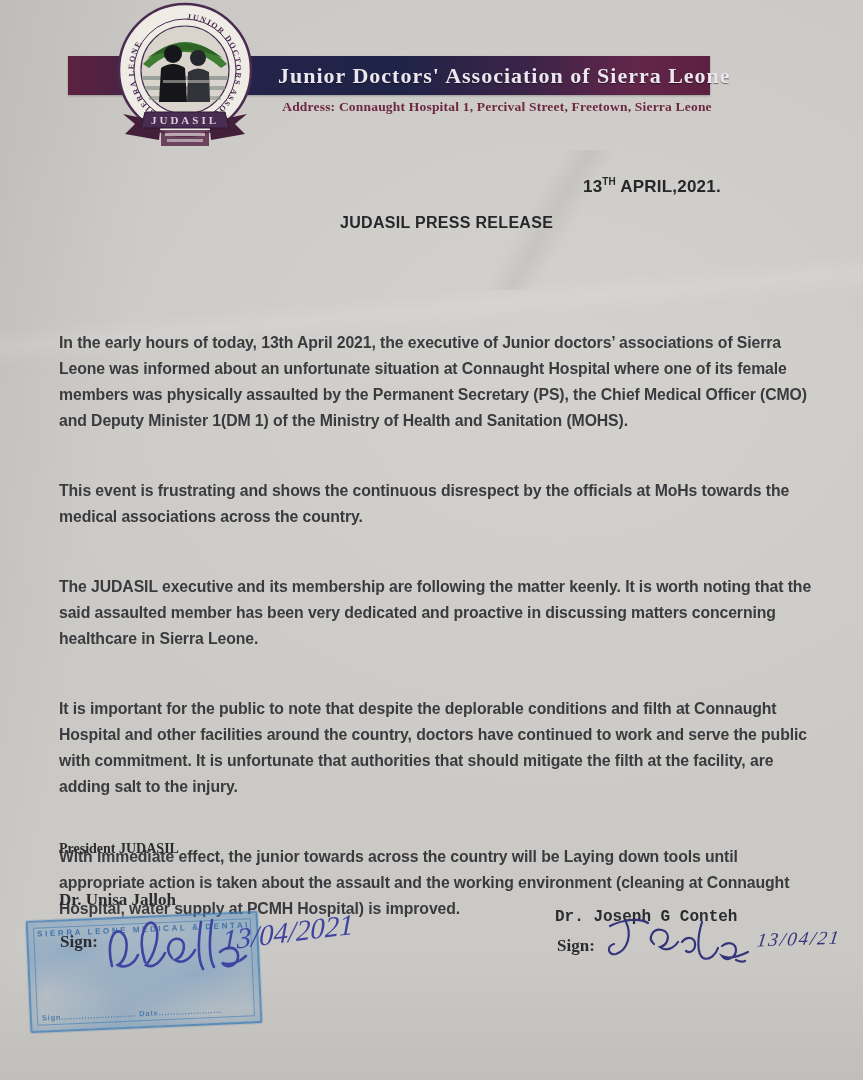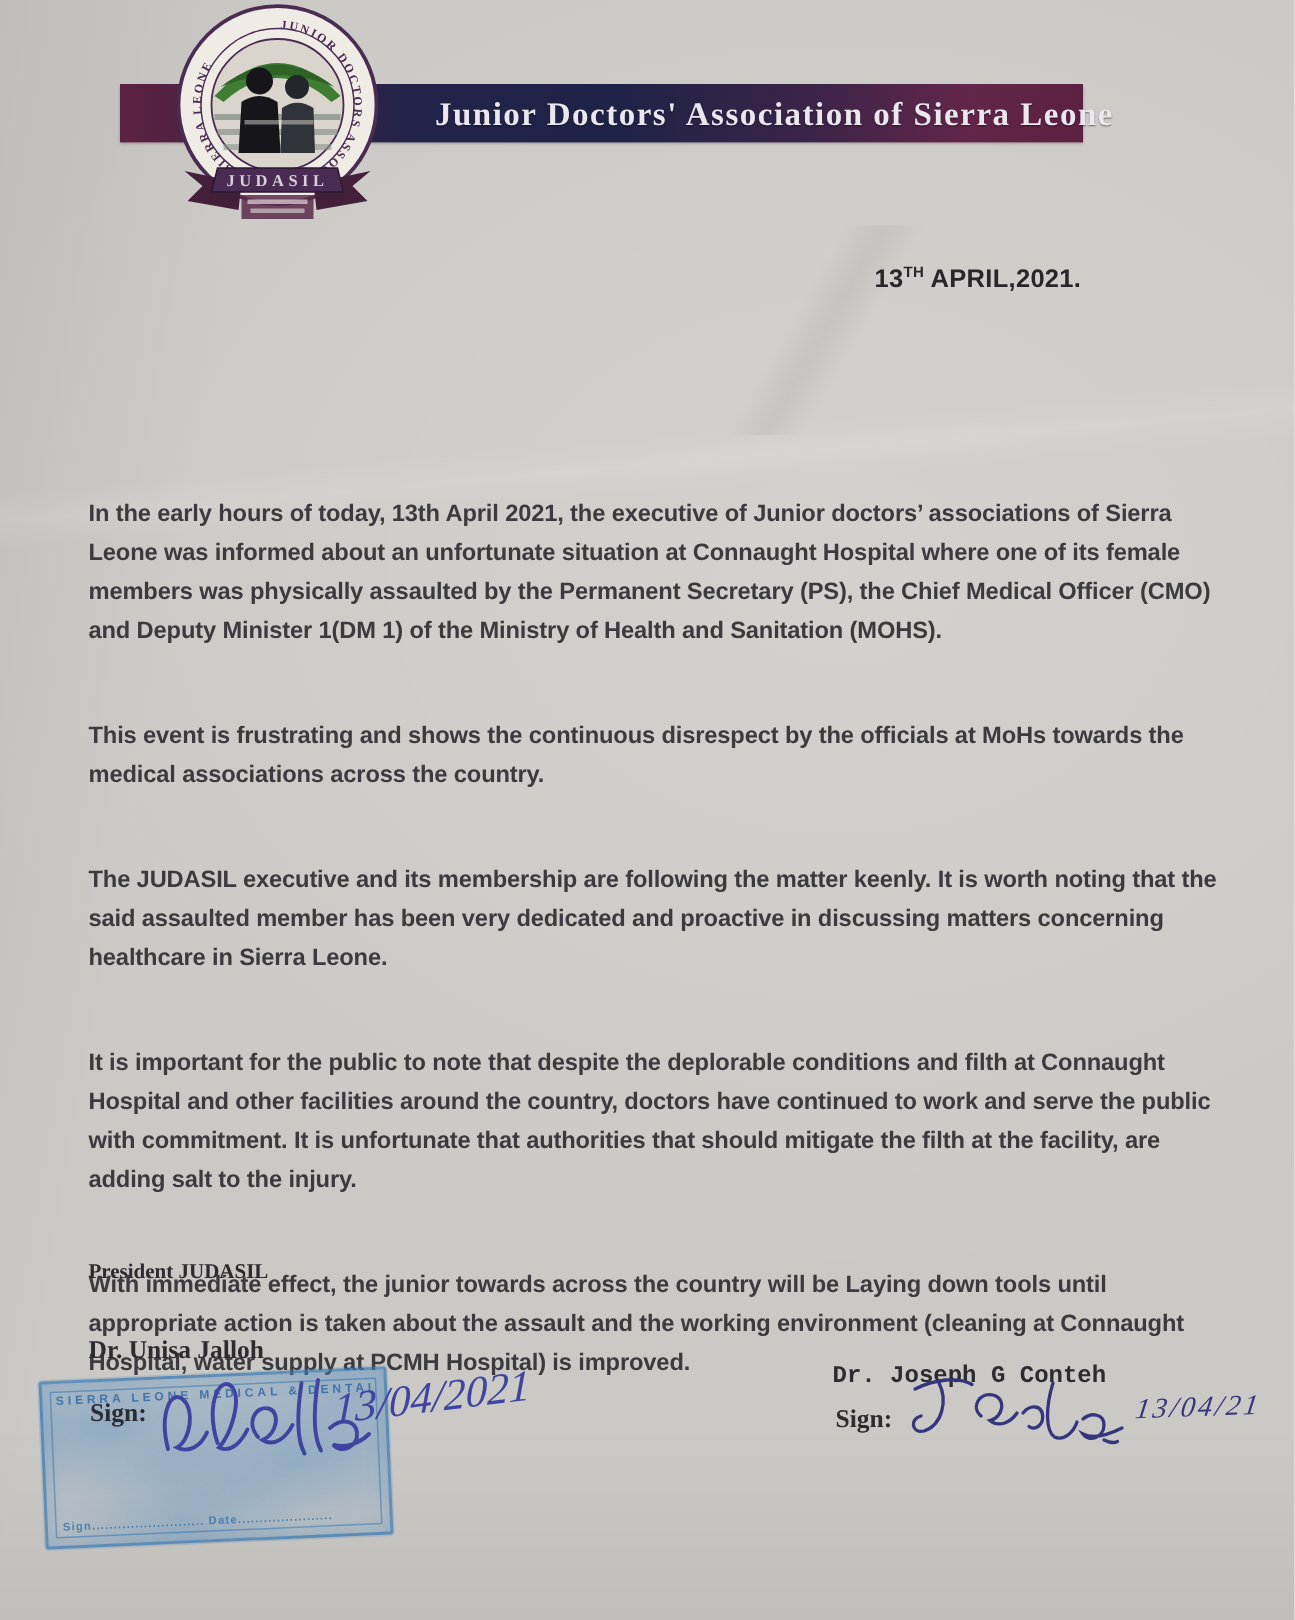--- a/index.html
+++ b/index.html
@@ -14,21 +14,21 @@
       linear-gradient(0deg, rgba(0,0,0,.05) 0%, rgba(0,0,0,0) 12%),
       #cbc9c5;
   }
   .crease-1 { position:absolute; left:0; top:250px; width:863px; height:120px; pointer-events:none;
     background:linear-gradient(175deg, transparent 40%, rgba(255,255,255,.10) 50%, transparent 60%); }
   .crease-2 { position:absolute; left:420px; top:150px; width:260px; height:140px; pointer-events:none;
     background:linear-gradient(120deg, transparent 42%, rgba(0,0,0,.05) 50%, transparent 58%); }
 
   
   .banner {
-    position:absolute; left:80px; top:56px; width:642px; height:39px;
+    position:absolute; left:68px; top:56px; width:642px; height:39px;
     background:linear-gradient(90deg,#5d2140 0%, #402347 14%, #232349 30%, #1f2347 52%, #3c2448 72%, #62264a 88%, #5c2040 100%);
     box-shadow:0 1px 2px rgba(0,0,0,.25);
     display:flex; align-items:center;
   }
   .banner-title {
     font-family:"Liberation Serif", serif; font-weight:700; font-size:22px;
     color:#ece7ef; letter-spacing:1px; white-space:nowrap;
     padding-left:210px; text-shadow:0 1px 1px rgba(0,0,0,.5);
   }
   .address-line {
@@ -98,20 +98,21 @@
 </head>
 <body>
 
 <div class="paper">
   <div class="crease-1"></div>
   <div class="crease-2"></div>
 
   <div class="banner">
     <div class="banner-title">Junior Doctors' Association of Sierra Leone</div>
   </div>
+  <div class="address-line">Address: Connaught Hospital 1, Percival Street, Freetown, Sierra Leone</div>
 
   <svg class="logo" viewBox="0 0 164 160">
     <defs>
       <path id="ringpath" d="M 82 17 A 51 51 0 1 1 81.99 17"></path>
     </defs>
 
     <circle cx="82" cy="68" r="66" fill="#efece6" stroke="#4a2b52" stroke-width="2.5"></circle>
     <circle cx="82" cy="68" r="51" fill="none" stroke="#4a2b52" stroke-width="1"></circle>
     <text font-family="Liberation Serif, serif" font-size="8" font-weight="700" fill="#4a2b52" letter-spacing="1.5">
       <textPath href="#ringpath" startOffset="2">JUNIOR DOCTORS ASSOCIATION OF SIERRA LEONE</textPath>
@@ -137,20 +138,21 @@
 
     <path d="M 42 110 L 122 110 L 126 126 L 38 126 Z" fill="#4a2b52" stroke="#2e1a33" stroke-width="1"></path>
     <text x="82" y="122" text-anchor="middle" font-family="Liberation Serif, serif" font-size="11" font-weight="700" fill="#d8cfd9" letter-spacing="3">JUDASIL</text>
 
     <rect x="58" y="128" width="48" height="16" fill="#5a2c4a" opacity=".85"></rect>
     <rect x="62" y="131" width="40" height="3" fill="#cfc6c9" opacity=".8"></rect>
     <rect x="64" y="137" width="36" height="3" fill="#cfc6c9" opacity=".7"></rect>
   </svg>
 
   <div class="date-line"><span>13</span><sup>TH</sup><span> APRIL,2021.</span></div>
+  <div class="letter-title">JUDASIL PRESS RELEASE</div>
 
   <div class="paragraphs">
     <p>In the early hours of today, 13th April 2021, the executive of Junior doctors’ associations of Sierra Leone was informed about an unfortunate situation at Connaught Hospital where one of its female members was physically assaulted by the Permanent Secretary (PS), the Chief Medical Officer (CMO) and Deputy Minister 1(DM 1) of the Ministry of Health and Sanitation (MOHS).</p>
     <p>This event is frustrating and shows the continuous disrespect by the officials at MoHs towards the medical associations across the country.</p>
     <p>The JUDASIL executive and its membership are following the matter keenly. It is worth noting that the said assaulted member has been very dedicated and proactive in discussing matters concerning healthcare in Sierra Leone.</p>
     <p>It is important for the public to note that despite the deplorable conditions and filth at Connaught Hospital and other facilities around the country, doctors have continued to work and serve the public with commitment. It is unfortunate that authorities that should mitigate the filth at the facility, are adding salt to the injury.</p>
     <p>With immediate effect, the junior towards across the country will be Laying down tools until appropriate action is taken about the assault and the working environment (cleaning at Connaught Hospital, water supply at PCMH Hospital) is improved.</p>
   </div>
 
   <div class="sig role-left">President JUDASIL</div>

